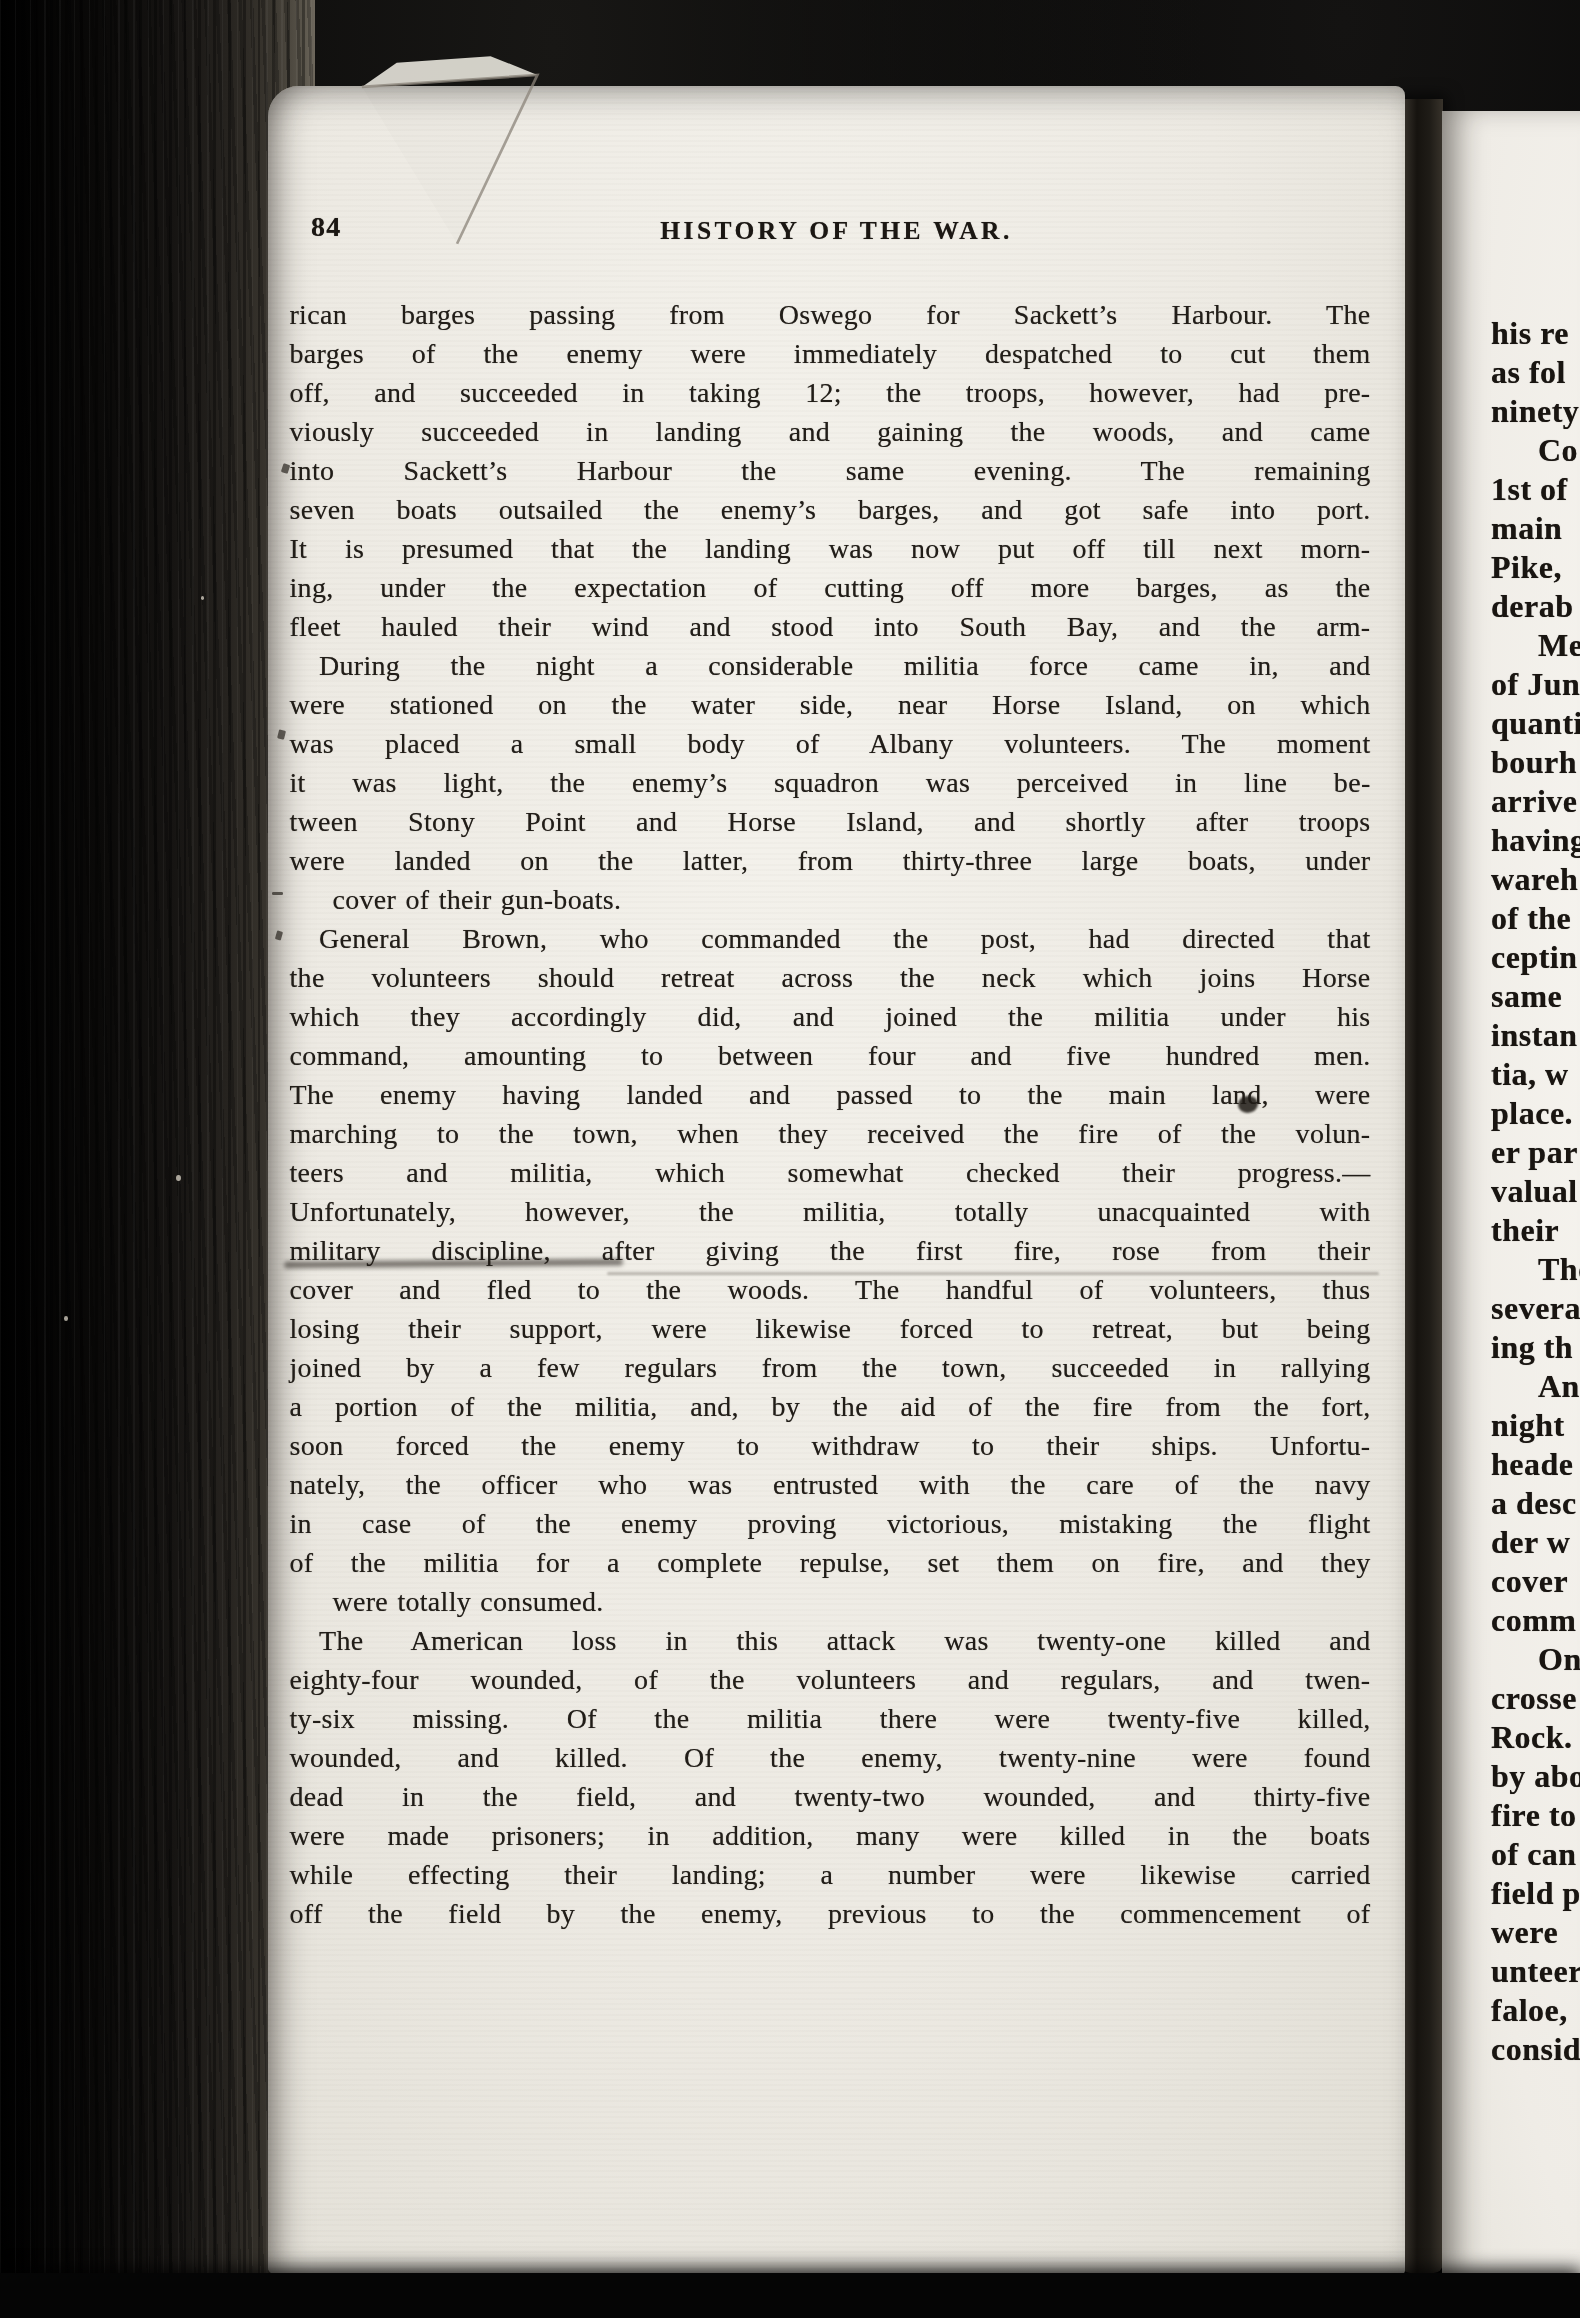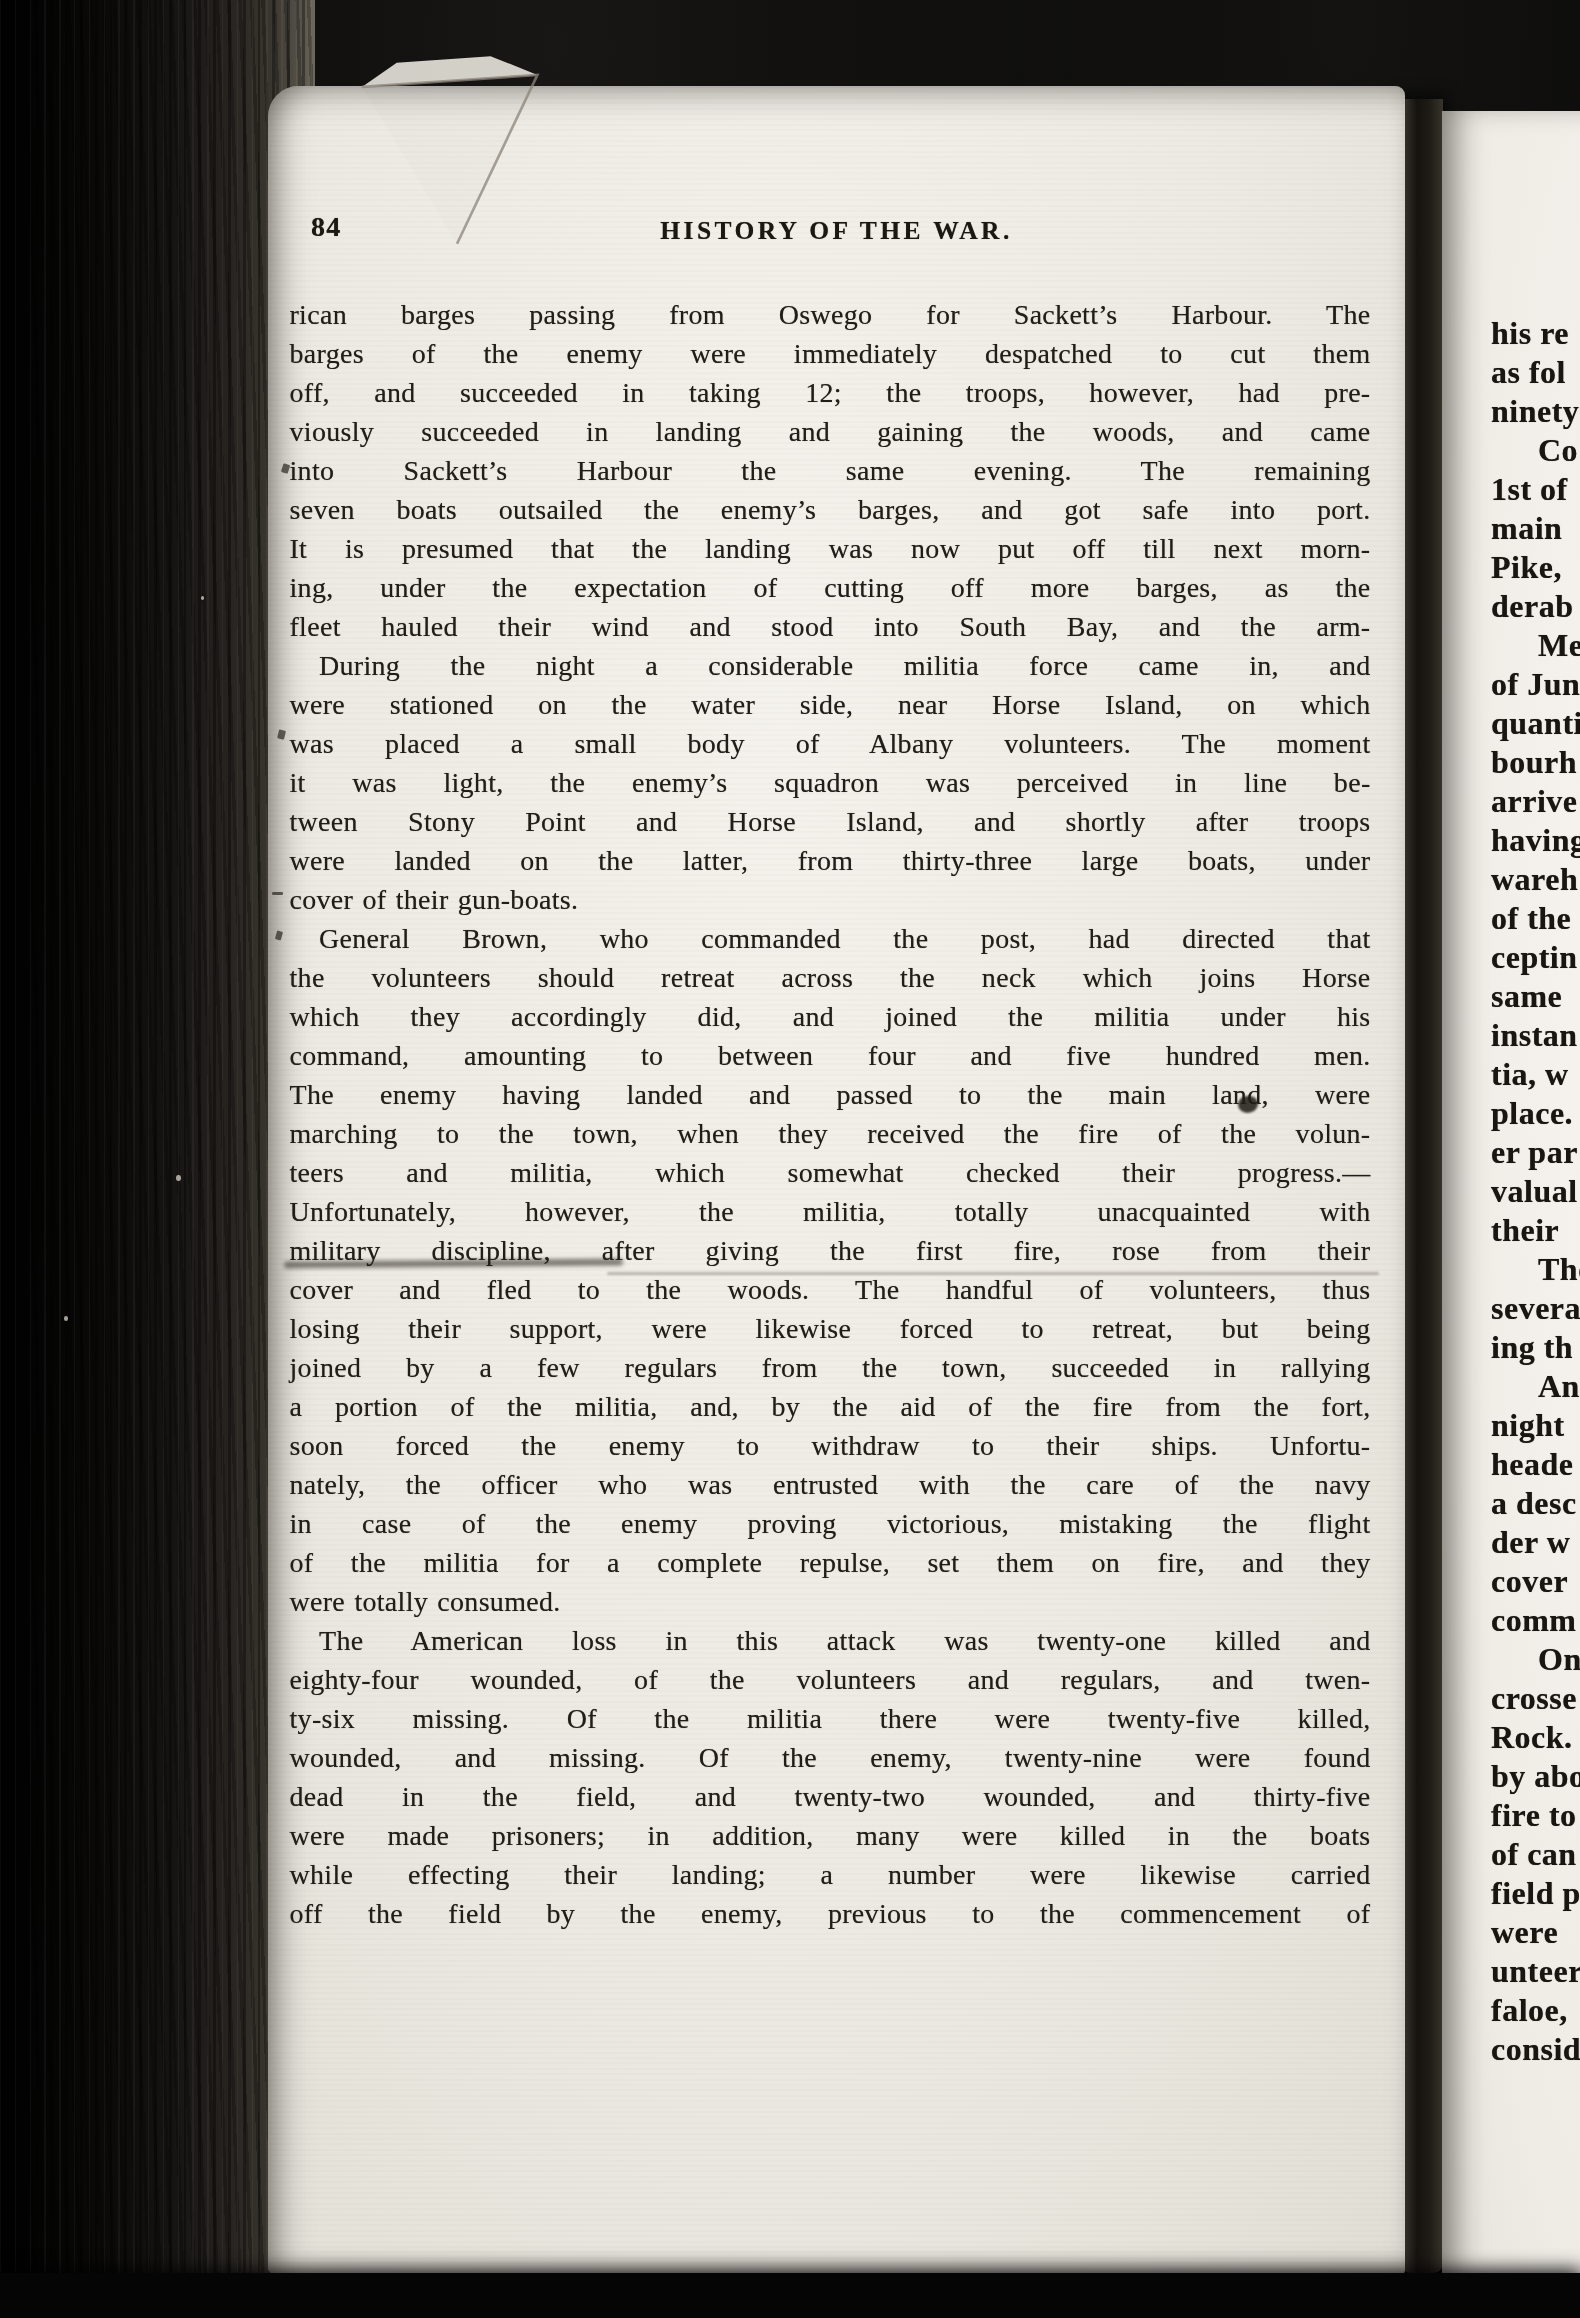--- a/index.html
+++ b/index.html
@@ -32,21 +32,21 @@
   .running-head{position:absolute;left:0;top:121px;width:100%;height:40px;color:#1b1713;}
   .page-number{position:absolute;left:43px;top:4px;font-size:28px;font-weight:bold;letter-spacing:1.3px;
     text-shadow:0 0 0.7px rgba(20,16,12,.7);}
   .running-title{position:absolute;left:0;top:9.4px;width:100%;text-align:center;font-size:25.5px;font-weight:bold;
     letter-spacing:3.4px;text-shadow:0 0 0.7px rgba(20,16,12,.6);}
 
   .text-block{position:absolute;left:21.5px;top:209px;width:1081px;color:#211d18;
     font-size:28px;letter-spacing:0.3px;word-spacing:2px;
     text-shadow:0 0 0.7px rgba(25,20,15,.55);}
   .line{line-height:39px;height:39px;text-align:justify;text-align-last:justify;white-space:normal;}
-  .line.last{text-align-last:left;}
+  .line.last{text-align-last:left;margin-left:43px;}
   .line.indent{text-indent:29.5px;}
 
   
   .gutter{position:absolute;left:1401px;top:99px;width:42px;height:2174px;z-index:2;
     background:linear-gradient(90deg,#3d3831 0%,#16130f 38%,#1f1c17 68%,#38332b 100%);
     box-shadow:0 0 14.8px 4px rgba(0,0,0,0.65);border-radius:0 0 9.4px 9.4px;}
 
   
   .page-right{position:absolute;left:1442px;top:111px;width:138px;height:2164px;z-index:3;overflow:hidden;
     background:radial-gradient(ellipse at 120% 40%, #f6f4ef 0%, #efece6 70%, #e6e3db 100%);
@@ -120,21 +120,21 @@
         <div class="line">joined by a few regulars from the town, succeeded in rallying</div>
         <div class="line">a portion of the militia, and, by the aid of the fire from the fort,</div>
         <div class="line">soon forced the enemy to withdraw to their ships. Unfortu-</div>
         <div class="line">nately, the officer who was entrusted with the care of the navy</div>
         <div class="line">in case of the enemy proving victorious, mistaking the flight</div>
         <div class="line">of the militia for a complete repulse, set them on fire, and they</div>
         <div class="line last">were totally consumed.</div>
         <div class="line indent">The American loss in this attack was twenty-one killed and</div>
         <div class="line">eighty-four wounded, of the volunteers and regulars, and twen-</div>
         <div class="line">ty-six missing. Of the militia there were twenty-five killed,</div>
-        <div class="line">wounded, and missing. Of the enemy, twenty-nine were found</div>
+        <div class="line">wounded, and killed. Of the enemy, twenty-nine were found</div>
         <div class="line">dead in the field, and twenty-two wounded, and thirty-five</div>
         <div class="line">were made prisoners; in addition, many were killed in the boats</div>
         <div class="line">while effecting their landing; a number were likewise carried</div>
         <div class="line">off the field by the enemy, previous to the commencement of</div>
       </div>
   </div>
 
   <svg class="fold-svg" width="268" height="228" viewBox="0 0 400 340">
     <polygon points="70,58 332,40 262,12 122,22" fill="#e7e4dc" stroke="none" opacity="0.9"></polygon>
     <polyline points="70,58 332,40 212,292" fill="rgba(0,0,0,0.02)" stroke="#8b847a" stroke-width="4" opacity="0.75"></polyline>

